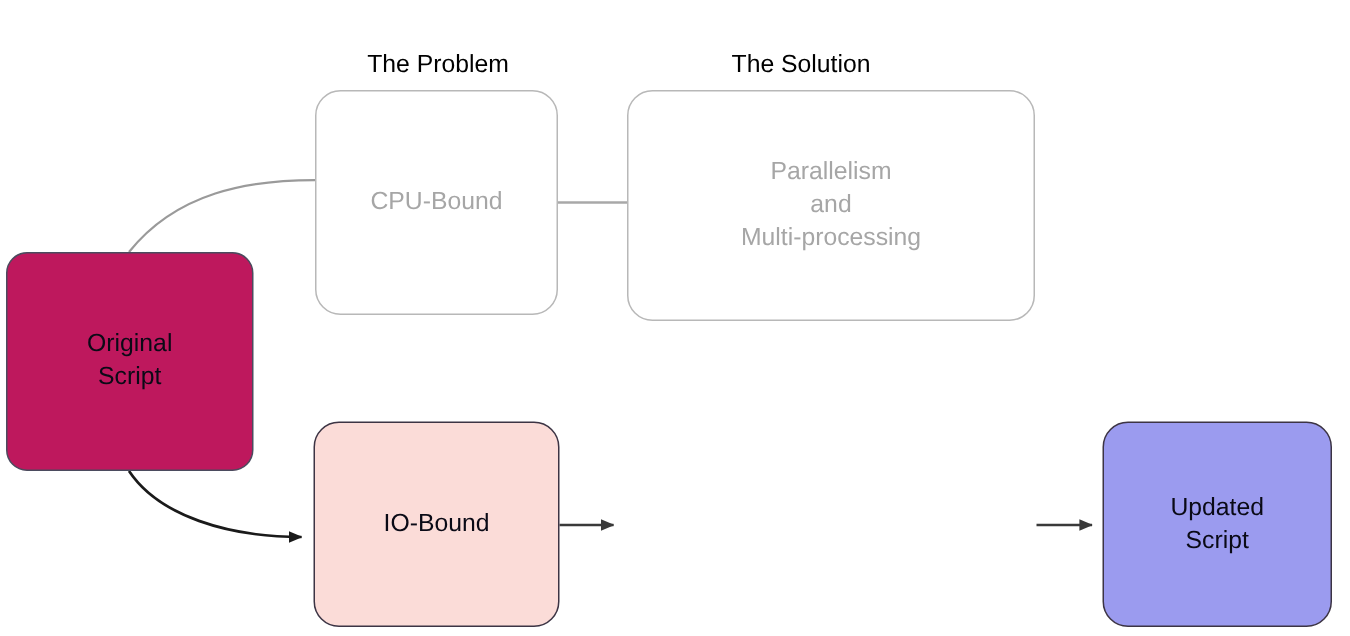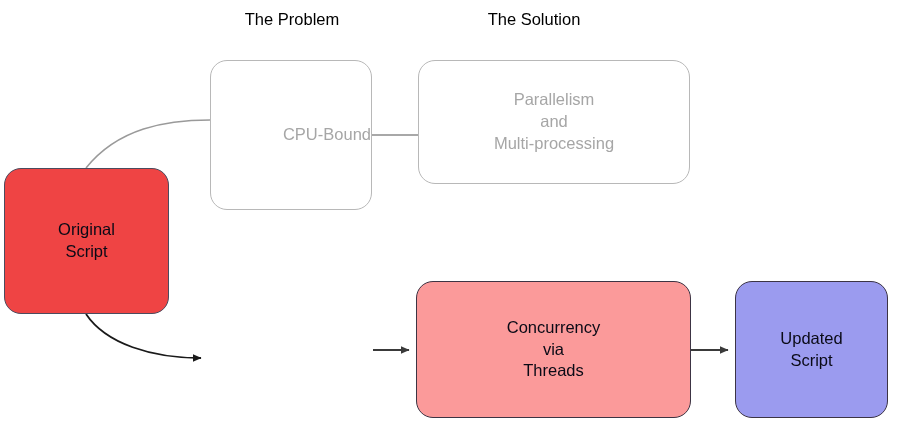--- a/index.html
+++ b/index.html
@@ -25,20 +25,21 @@
     height: 424px;
     pointer-events: none;
   }
   .col-header {
     position: absolute;
     font-size: 16.5px;
     color: #000000;
     text-align: center;
     white-space: nowrap;
     line-height: 1.1;
+    margin-top: 24px;
   }
   .node {
     position: absolute;
     box-sizing: border-box;
     display: flex;
     align-items: center;
     justify-content: center;
     text-align: center;
     border-radius: 17px;
     font-size: 16.5px;
@@ -57,25 +58,26 @@
   }
 
   
   .node.solid {
     border: 1.6px solid #3c3444;
     color: #0a0a16;
   }
 
   #node-original-script {
     left: 4px;   top: 168px;  width: 165px; height: 146px;
-    background: #ef4444;
+    background: #be185d;
     border-color: #4b4b5e;
+    border-radius: 14px;
   }
-  #node-cpu-bound   { left: 210px; top: 60px;  width: 162px; height: 150px; justify-content: flex-end; }
-  #node-parallelism { left: 418px; top: 60px;  width: 272px; height: 124px; }
+  #node-cpu-bound   { left: 210px; top: 60px;  width: 162px; height: 150px; }
+  #node-parallelism { left: 418px; top: 60px;  width: 272px; height: 154px; }
   #node-io-bound {
     left: 209px; top: 281px; width: 164px; height: 137px;
     background: #fbdcd8;
   }
   #node-concurrency {
     left: 416px; top: 281px; width: 275px; height: 137px;
     background: #fb9a9a;
   }
   #node-updated-script {
     left: 735px; top: 281px; width: 153px; height: 137px;
@@ -120,25 +122,23 @@
   <div class="node faded" id="node-cpu-bound">
     <span class="node-label">CPU-Bound</span>
   </div>
 
   <div class="node faded" id="node-parallelism">
     <span class="node-label">Parallelism
 and
 Multi-processing</span>
   </div>
 
+  <div class="node solid" id="node-io-bound">
+    <span class="node-label">IO-Bound</span>
+  </div>
 
-  <div class="node solid" id="node-concurrency">
-    <span class="node-label">Concurrency
-via
-Threads</span>
-  </div>
 
   <div class="node solid" id="node-updated-script">
     <span class="node-label">Updated
 Script</span>
   </div>
 
 </div>
 
 </body></html>

